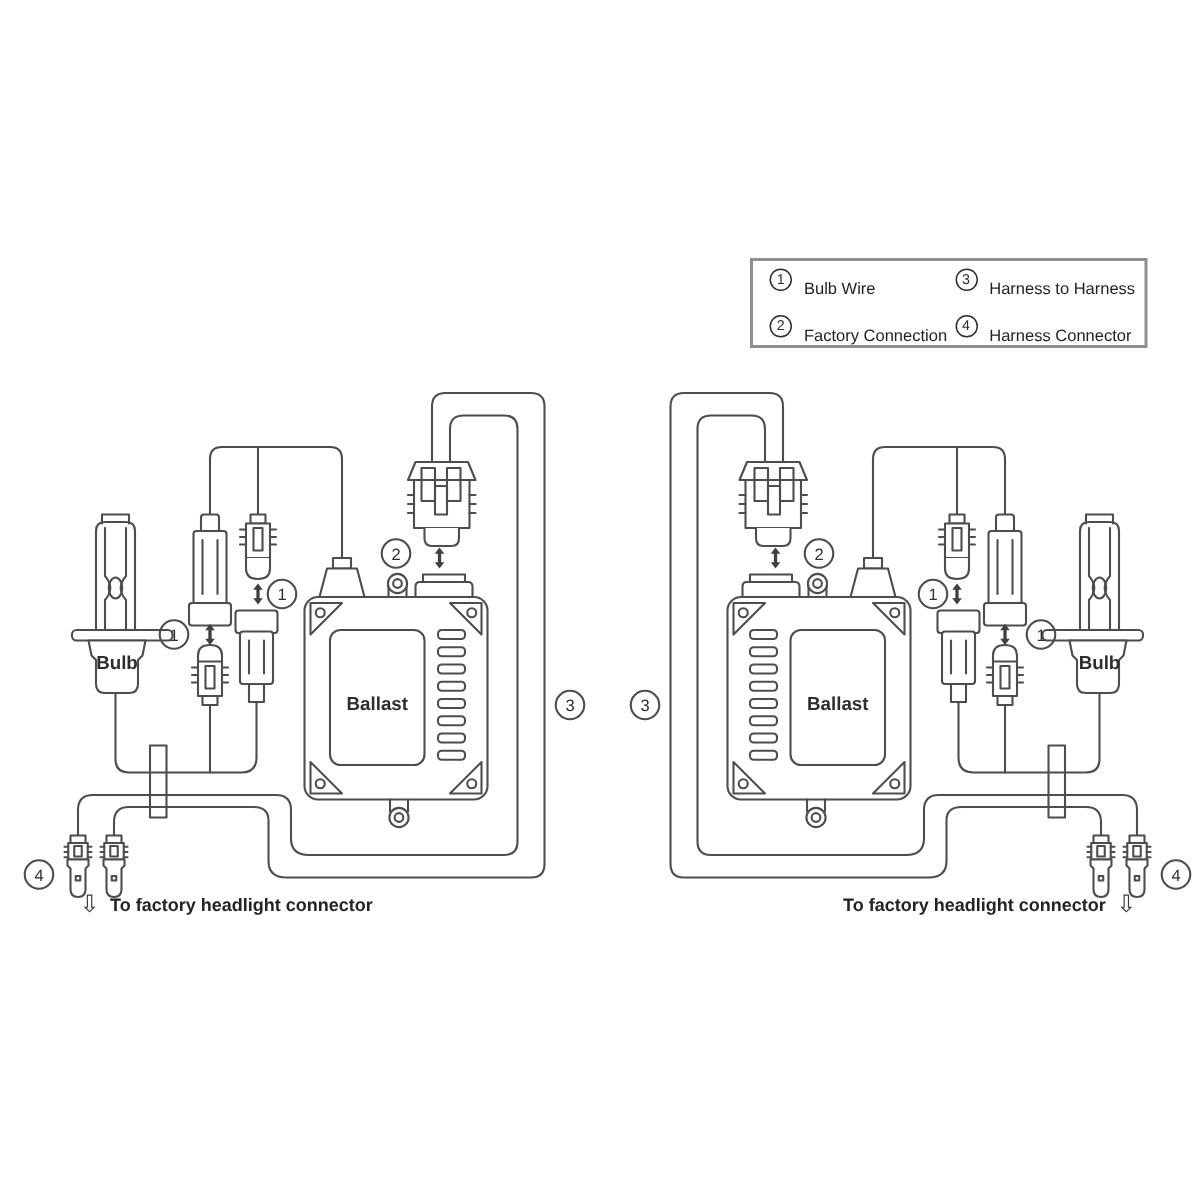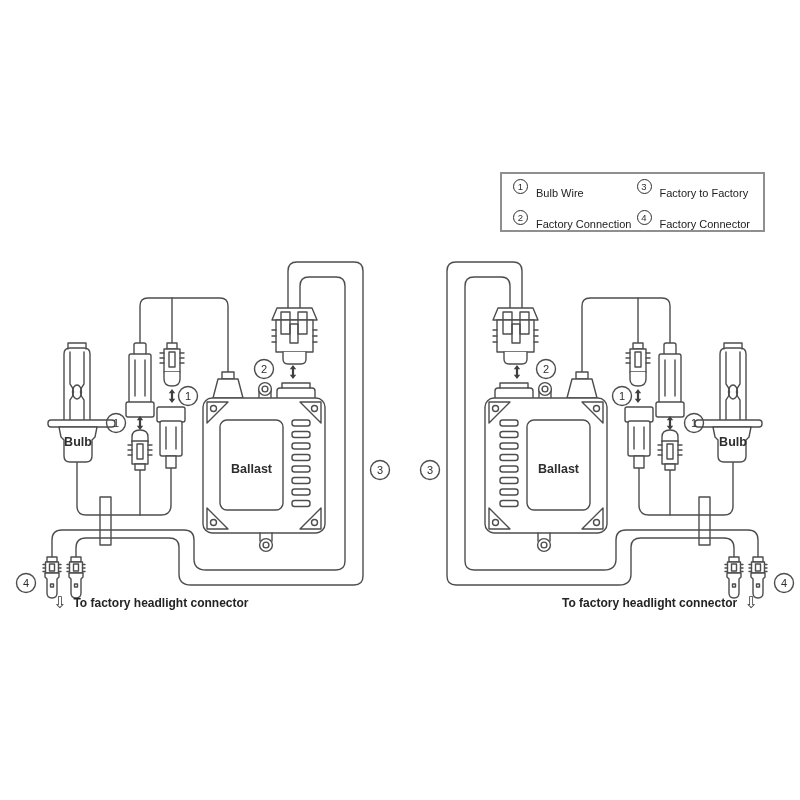--- a/index.html
+++ b/index.html
@@ -208,31 +208,31 @@
   </svg>
 
   <div class="legend">
     <div class="legend-row">
       <div class="legend-item col1">
         <span class="lg-circle">1</span>
         <span class="lg-label">Bulb Wire</span>
       </div>
       <div class="legend-item col2">
         <span class="lg-circle">3</span>
-        <span class="lg-label">Factory to Factory</span>
+        <span class="lg-label">Harness to Harness</span>
       </div>
     </div>
     <div class="legend-row">
       <div class="legend-item col1">
         <span class="lg-circle">2</span>
         <span class="lg-label">Factory Connection</span>
       </div>
       <div class="legend-item col2">
         <span class="lg-circle">4</span>
-        <span class="lg-label">Factory Connector</span>
+        <span class="lg-label">Harness Connector</span>
       </div>
     </div>
   </div>
 
   <div class="caption caption-left">
     <span class="down-arrow">⇩</span>
     <span>To factory headlight connector</span>
   </div>
   <div class="caption caption-right">
     <span>To factory headlight connector</span>

